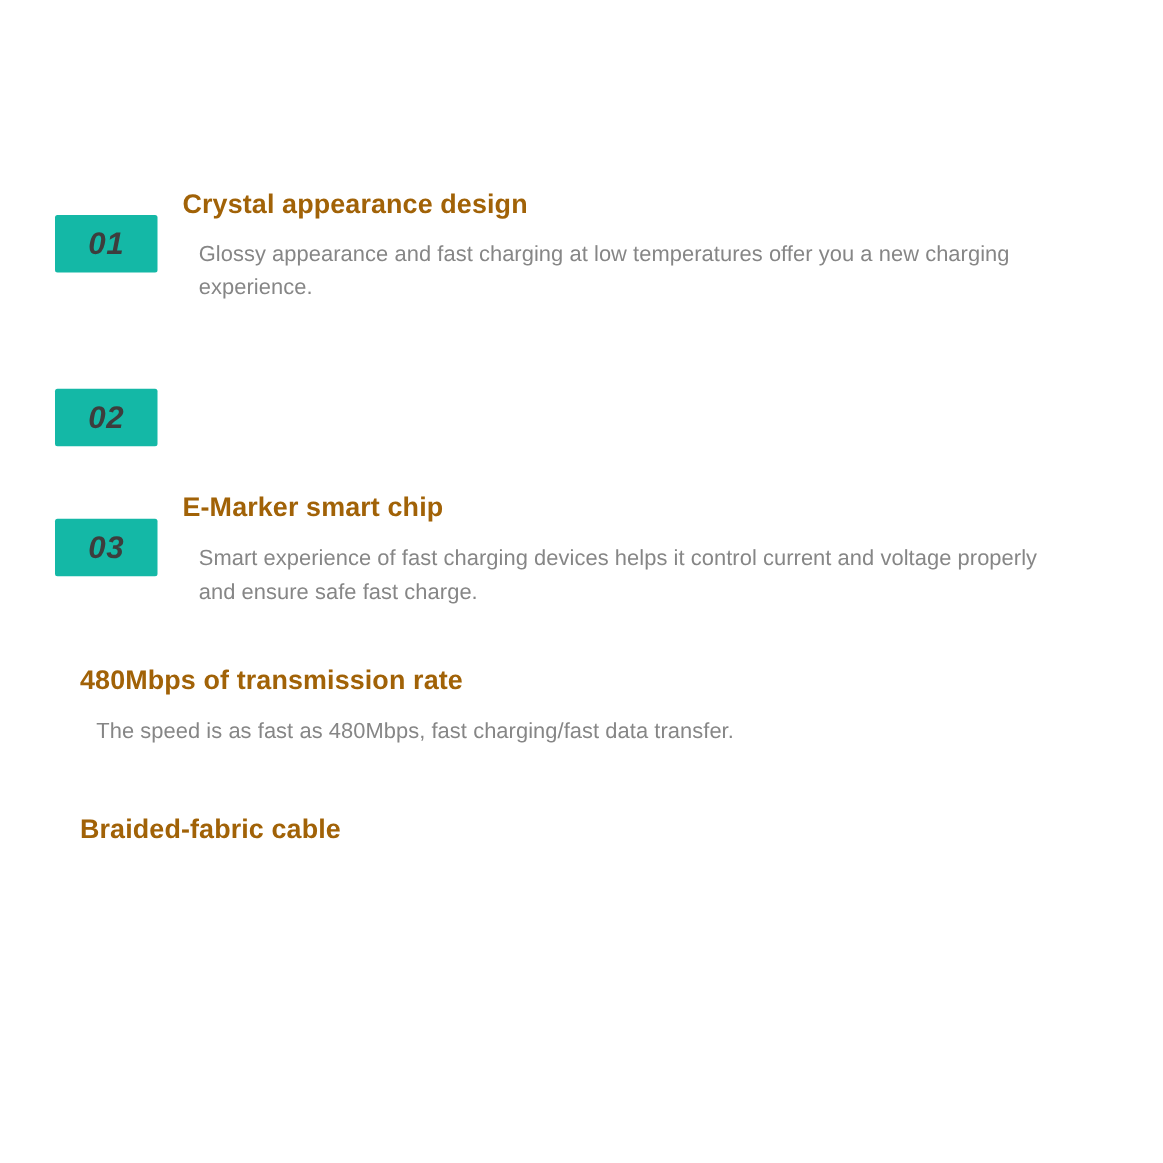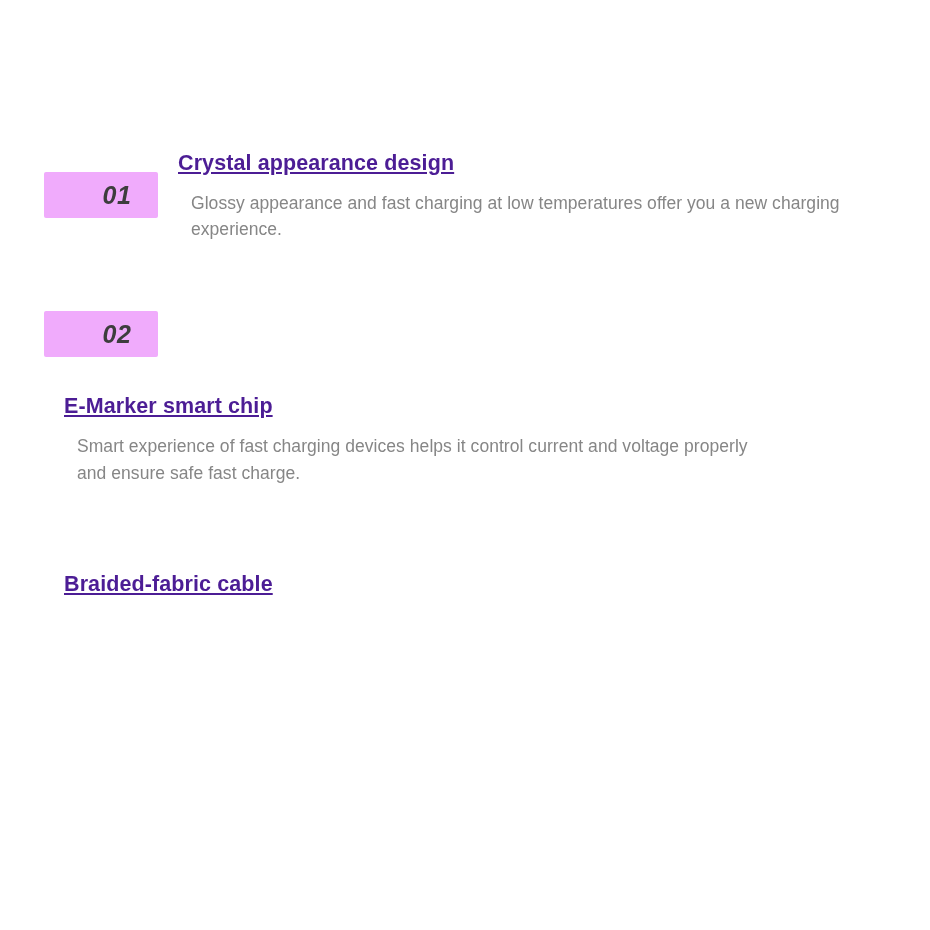--- a/index.html
+++ b/index.html
@@ -28,51 +28,49 @@
   }
   .feature-item {
     display: flex;
     align-items: flex-start;
     margin-bottom: 32px;
   }
   .badge {
     flex: 0 0 auto;
     width: 82px;
     height: 46px;
-    background: #f0abfc;
+    background: #14b8a6;
     border-radius: 2px;
     display: flex;
     align-items: center;
     justify-content: center;
     margin-top: 22px;
-    padding-left: 32px;
   }
   .badge-text {
     font-family: "Liberation Sans", sans-serif;
     font-size: 25px;
     font-weight: bold;
     font-style: italic;
     color: #3d3d3d;
     letter-spacing: 0.5px;
     line-height: 1;
   }
   .feature-body {
     flex: 1 1 auto;
     padding-left: 20px;
     padding-top: 0px;
   }
   .feature-title {
     font-family: "Liberation Sans", sans-serif;
     font-size: 21.5px;
     font-weight: bold;
-    color: #4c1d95;
+    color: #a16207;
     line-height: 1.25;
     margin: 0 0 5px 0;
     letter-spacing: 0.1px;
-    text-decoration: underline;
   }
   .feature-desc {
     font-family: "Liberation Sans", sans-serif;
     font-size: 17.5px;
     font-weight: normal;
     color: #868686;
     line-height: 1.5;
     margin: 13px;
     max-width: 700px;
     letter-spacing: 0.05px;
@@ -102,27 +100,34 @@
 
     <div class="feature-item i1">
       <div class="badge">
         <span class="badge-text">02</span>
       </div>
       <div class="feature-body">
       </div>
     </div>
 
     <div class="feature-item i2">
+      <div class="badge">
+        <span class="badge-text">03</span>
+      </div>
       <div class="feature-body">
         <p class="feature-title">E-Marker smart chip</p>
         <p class="feature-desc">Smart experience of fast charging devices helps it control current and voltage properly and ensure safe fast charge.</p>
       </div>
     </div>
 
     <div class="feature-item i3">
+      <div class="feature-body">
+        <p class="feature-title">480Mbps of transmission rate</p>
+        <p class="feature-desc">The speed is as fast as 480Mbps, fast charging/fast data transfer.</p>
+      </div>
     </div>
 
     <div class="feature-item i4">
       <div class="feature-body">
         <p class="feature-title">Braided-fabric cable</p>
       </div>
     </div>
 
   </div>
 </div>

